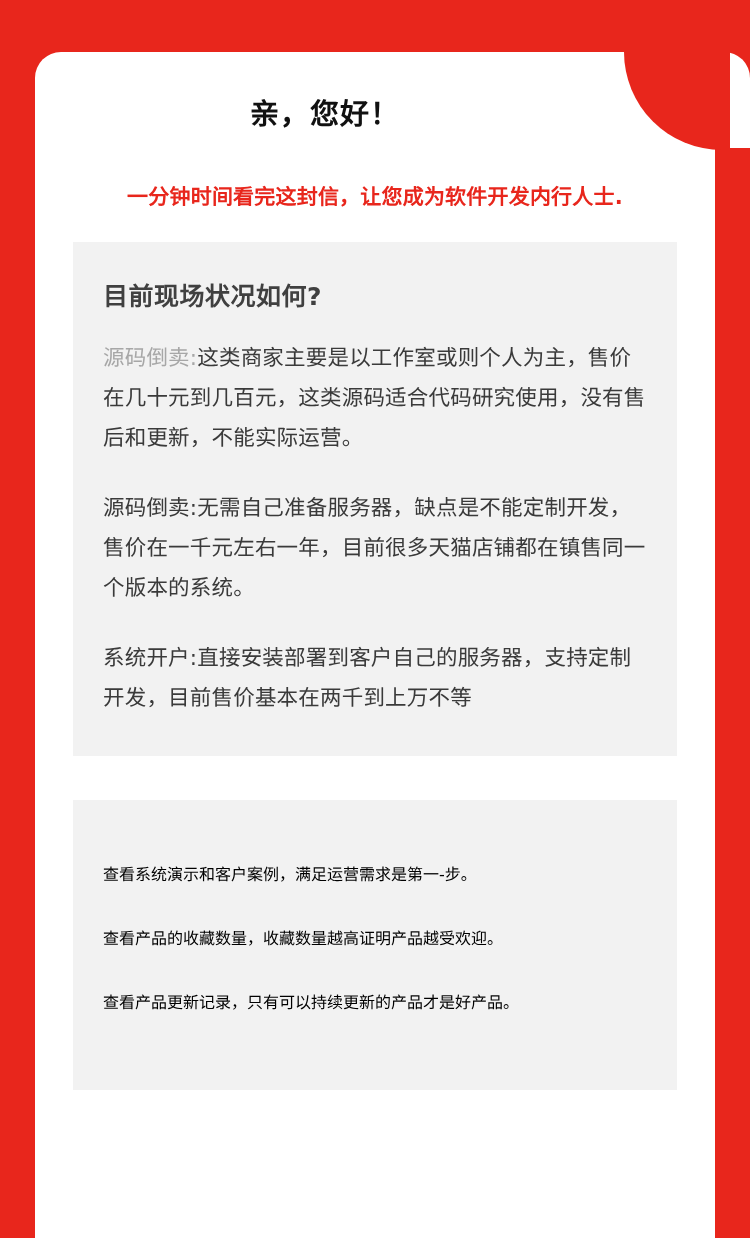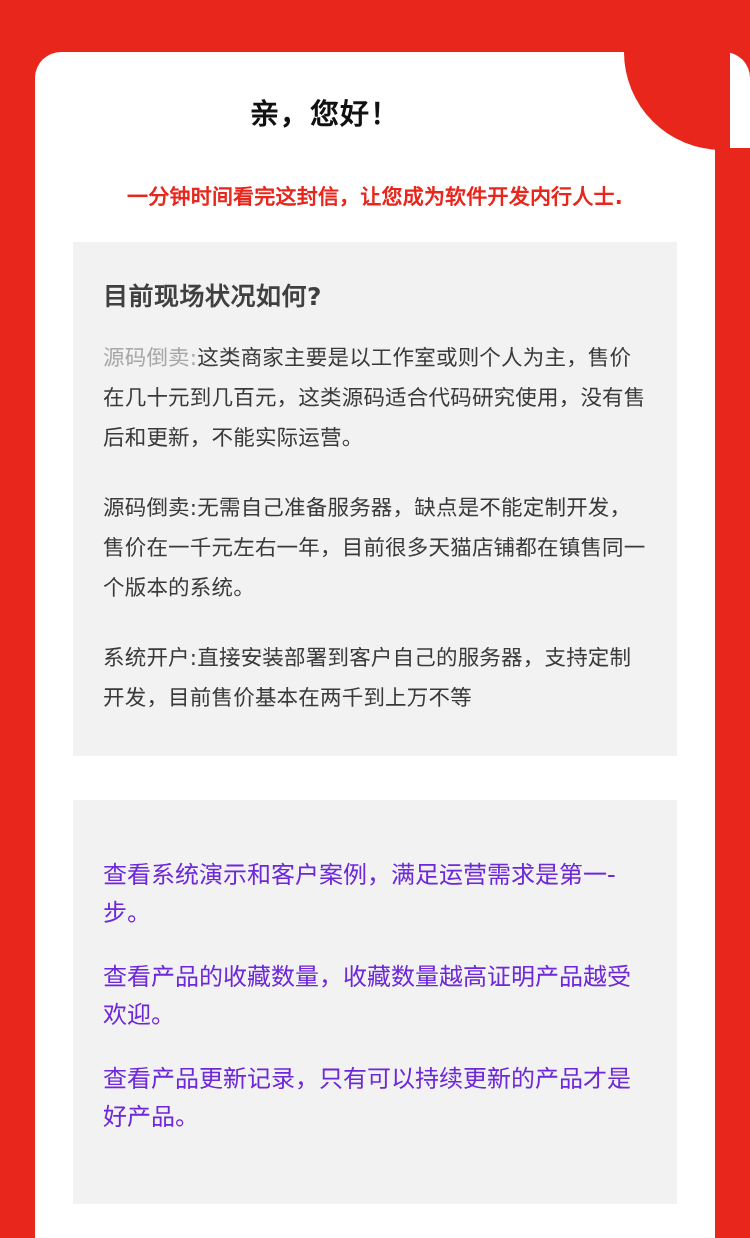--- a/index.html
+++ b/index.html
@@ -95,23 +95,23 @@
     line-height: 40px;
     color: #3a3a3a;
     margin: 0 0 30px 0;
     letter-spacing: 0.2px;
   }
   .para:last-child { margin-bottom: 0; }
   .para .lead-gray {
     color: #a7a7a7;
   }
   .para-tight {
-    font-size: 24px;
+    font-size: 16px;
     line-height: 38px;
-    color: #6d28d9;
+    color: #000000;
     margin: 0 0 26px 0;
   }
   .para-tight:last-child { margin-bottom: 8px; }
 </style>
 </head>
 <body>
 
 <div class="page">
   <div class="sheet"></div>
   <div class="fold-inner"></div>

